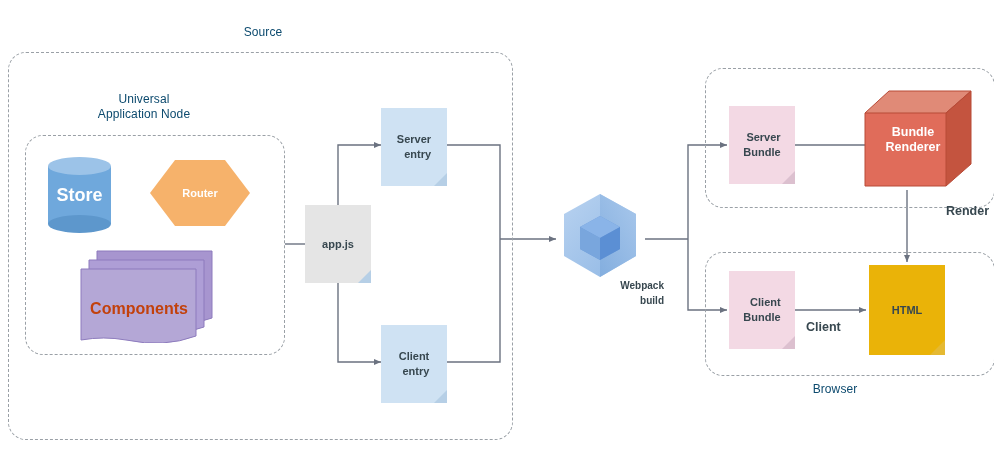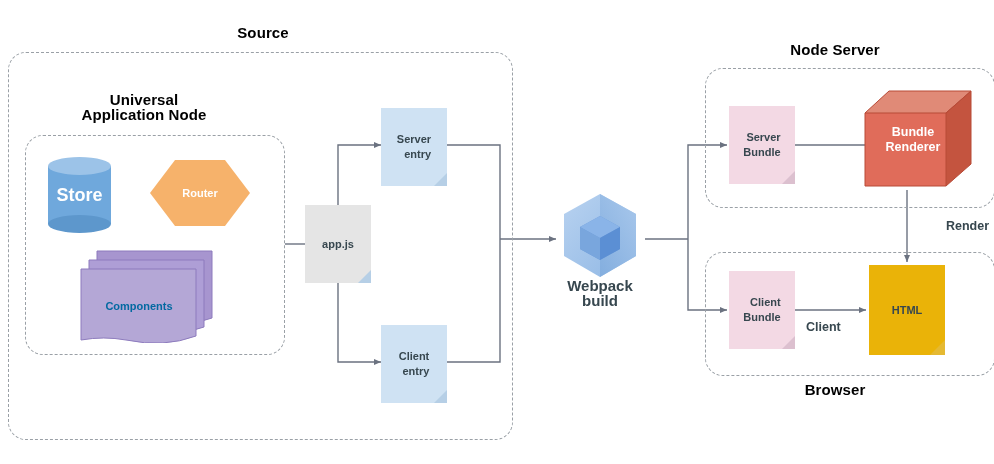--- a/index.html
+++ b/index.html
@@ -19,23 +19,23 @@
     position:absolute;
     border:1.4px dashed #9aa0a6;
     border-radius:18px;
     box-sizing:border-box;
     background:transparent;
   }
 
   
   .caption{
     position:absolute;
-    font-size:15px;
-    font-weight:bold;
-    color:#000000;
+    font-size:12px;
+    font-weight:normal;
+    color:#0c4a6e;
     text-align:center;
     letter-spacing:.1px;
     line-height:15px;
     white-space:pre-line;
   }
 
   
   .note{
     position:absolute;
     box-sizing:border-box;
@@ -82,36 +82,36 @@
   }
   .hex .lbl{
     position:absolute;left:0;right:0;top:50%;transform:translateY(-50%);
     text-align:center;color:#ffffff;font-weight:bold;font-size:11px;
   }
 
   
   .stack{position:absolute;}
   .stack .lbl{
     position:absolute;left:0;width:118px;top:52px;
-    text-align:center;color:#0369a1;font-weight:bold;font-size:11px;
+    text-align:center;color:#c2410c;font-weight:bold;font-size:16px;
   }
 
   
   .cube{position:absolute;}
   .cube .lbl{
     position:absolute;left:6px;width:86px;top:50%;transform:translateY(-50%);
     text-align:center;color:#ffffff;font-weight:bold;font-size:12.5px;line-height:15px;
     white-space:pre-line;
   }
 
   
   .webpack{position:absolute;}
   .webpack .wlbl{
     position:absolute;left:-24px;width:128px;top:86px;
-    text-align:center;font-size:15px;font-weight:bold;color:#37474f;
+    text-align:right;font-size:10px;font-weight:bold;color:#37474f;
     line-height:15px;white-space:pre-line;
   }
 
   
   svg.wires{position:absolute;left:0;top:0;width:994px;height:464px;pointer-events:none;}
   .wire{stroke:#6b7280;stroke-width:1.4px;fill:none;}
 
   
   .edge-label{
     position:absolute;
@@ -227,21 +227,20 @@
 
       <polygon points="40,24 60,35 60,57 40,68 20,57 20,35" fill="#6e9ddb"></polygon>
       <polygon points="40,24 60,35 40,46 20,35" fill="#8ab4e8"></polygon>
       <polygon points="40,46 60,35 60,57 40,68" fill="#5b8fd4"></polygon>
       <polygon points="40,46 20,35 20,57 40,68" fill="#79a6dd"></polygon>
     </svg>
     <div class="wlbl">Webpack
 build</div>
   </div>
 
-  <div class="caption" style="left:755px;top:42px;width:160px;">Node Server</div>
   <div class="dashed-box" style="left:705px;top:68px;width:290px;height:140px;"></div>
 
   <div class="note" style="left:729px;top:106px;width:66px;height:78px;background:#f3d9e4;">
     <span>Server
 Bundle</span>
     <svg class="fold" viewBox="0 0 13 13">
       <path d="M0,13 L13,13 L13,0 Z" fill="#dcc0cf"></path>
     </svg>
   </div>
 
@@ -249,21 +248,21 @@
     <svg width="116" height="100" viewBox="0 0 116 100">
       <polygon points="1,23 82,23 82,96 1,96" fill="#e06c5a"></polygon>
       <polygon points="1,23 25,1 107,1 82,23" fill="#e08a77"></polygon>
       <polygon points="82,23 107,1 107,74 82,96" fill="#c4543f"></polygon>
       <path d="M1,23 H82 V96 H1 Z M1,23 L25,1 H107 L82,23 M82,23 L107,1 V74 L82,96" fill="none" stroke="#b84a36" stroke-width="1"></path>
     </svg>
     <div class="lbl">Bundle
 Renderer</div>
   </div>
 
-  <div class="edge-label" style="left:914px;top:219px;padding-left:32px;">Render</div>
+  <div class="edge-label" style="left:914px;top:204px;padding-left:32px;">Render</div>
 
   <div class="dashed-box" style="left:705px;top:252px;width:290px;height:124px;"></div>
   <div class="caption" style="left:755px;top:382px;width:160px;">Browser</div>
 
   <div class="note" style="left:729px;top:271px;width:66px;height:78px;background:#f3d9e4;">
     <span>Client
 Bundle</span>
     <svg class="fold" viewBox="0 0 13 13">
       <path d="M0,13 L13,13 L13,0 Z" fill="#dcc0cf"></path>
     </svg>

